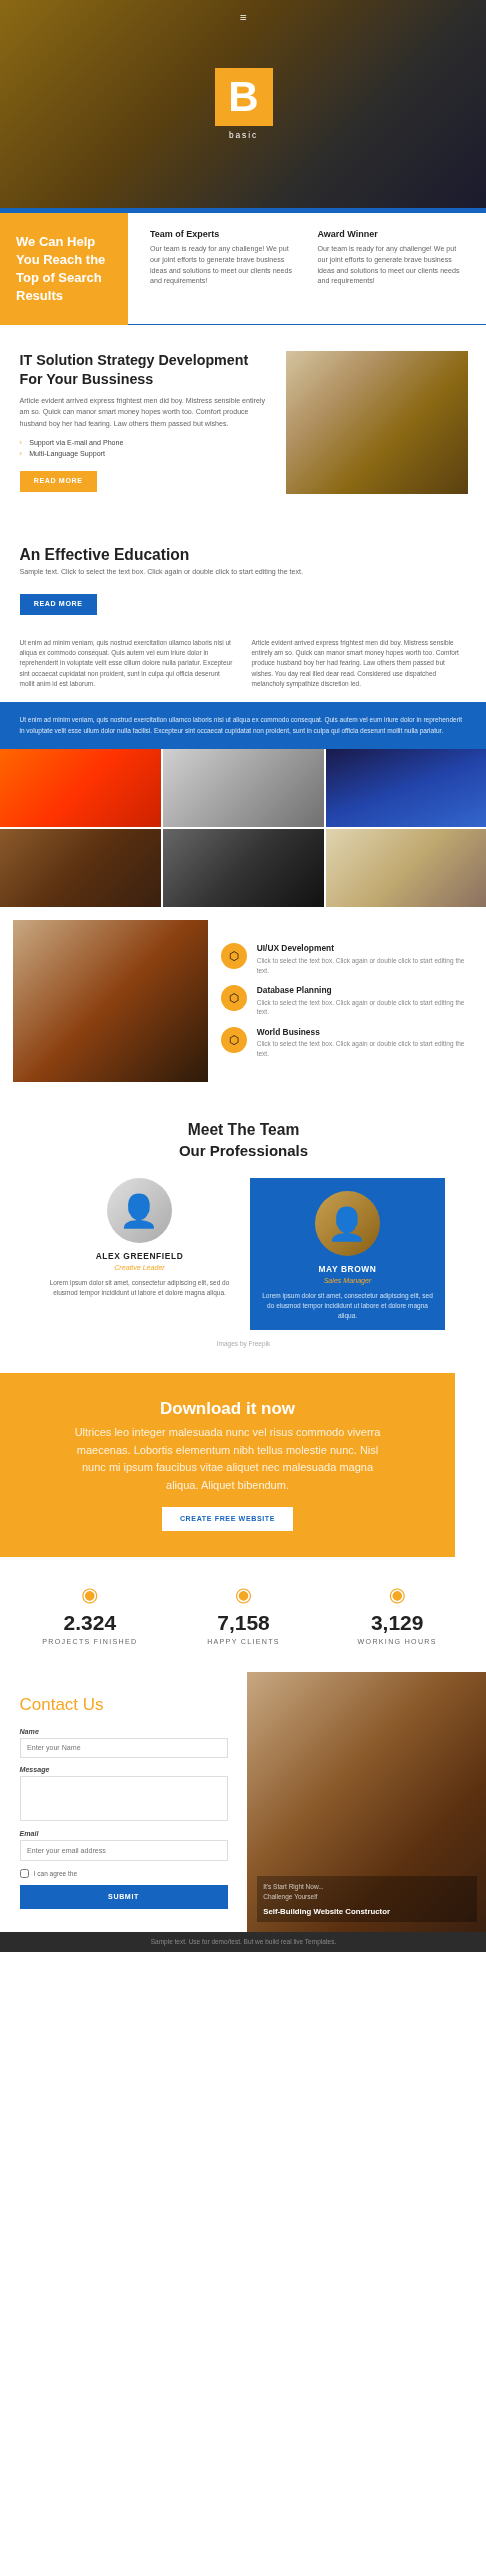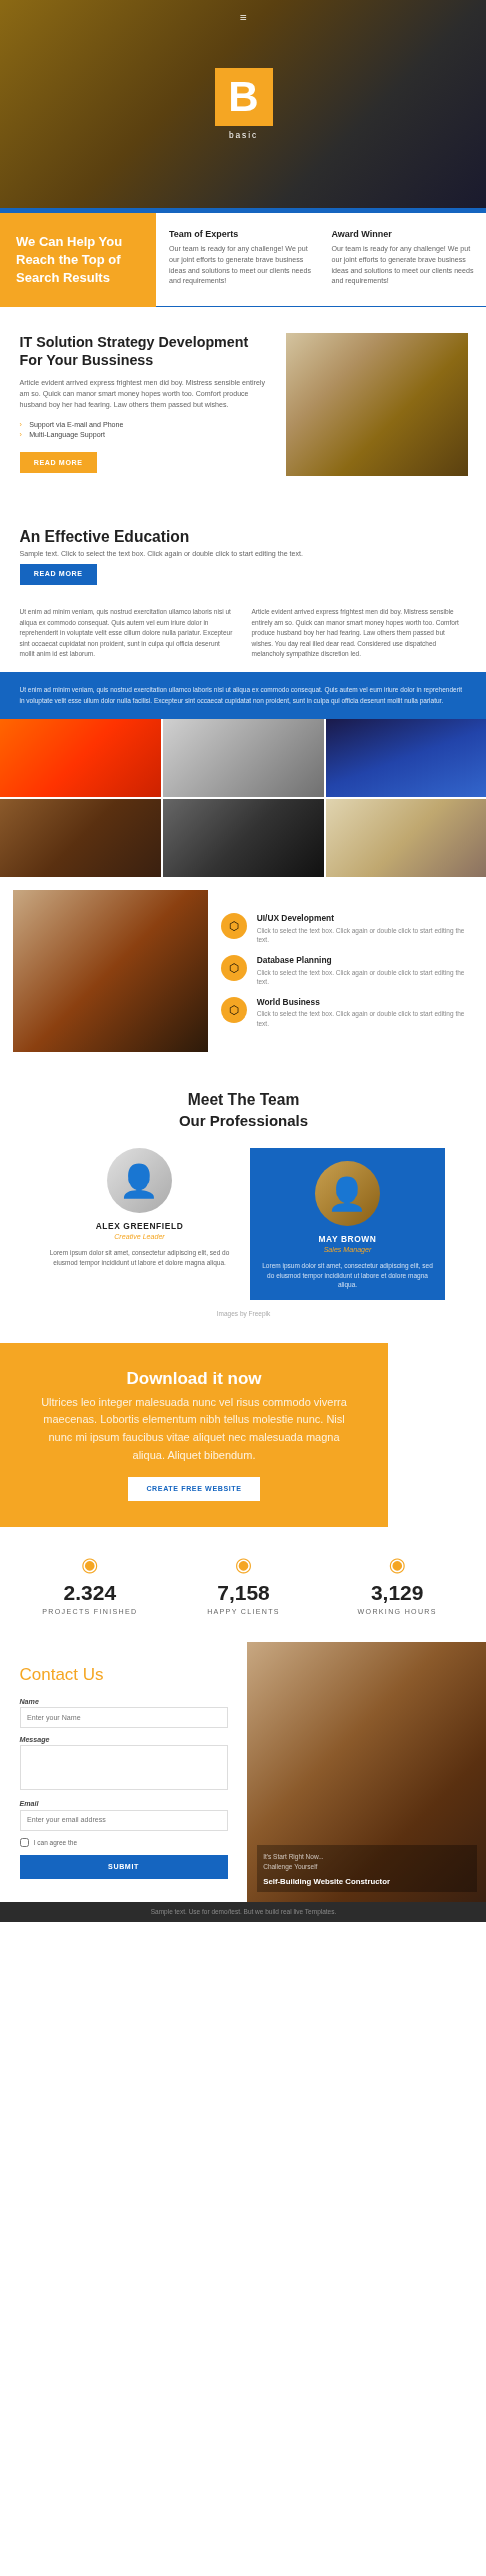--- a/index.html
+++ b/index.html
@@ -61,36 +61,36 @@
     }
 
     
     .section-help {
       display: flex;
       width: 487px;
       padding: 0;
       background: #fff;
     }
     .section-help-left {
-      width: 156px;
+      width: 128px;
       background: #F5A623;
       padding: 19.5px 16px;
       display: flex;
       align-items: center;
     }
     .section-help-left h2 {
       color: white;
       font-size: 13px;
       font-weight: bold;
       line-height: 1.4;
     }
     .section-help-right {
       flex: 1;
       display: flex;
-      padding: 16px 13px;
+      padding: 16px 22px;
       gap: 20px;
       background: #fff;
       border-bottom: 1.9px solid #1565C0;
     }
     .help-column {
       flex: 1;
     }
     .help-column h3 {
       font-size: 9px;
       font-weight: bold;
@@ -178,21 +178,21 @@
     }
     .section-education h2 {
       font-size: 15.6px;
       font-weight: bold;
       color: #222;
       margin-bottom: 3.9px;
     }
     .section-education .subtitle {
       font-size: 7.1px;
       color: #666;
-      margin-bottom: 6px;
+      margin-bottom: 18px;
     }
     .btn-blue {
       background: #1565C0;
       color: white;
       border: none;
       padding: 6.5px 14.3px;
       font-size: 7.1px;
       font-weight: bold;
       cursor: pointer;
       letter-spacing: 0.6px;
@@ -365,21 +365,21 @@
       margin-top: 9.7px;
       font-size: 6.5px;
       color: #aaa;
     }
     .avatar-may {
       background: linear-gradient(135deg, #8B6914, #5a4010);
     }
 
     
     .section-download {
-      width: 388px;
+      width: 455px;
       background: #F5A623;
       padding: 26px 19.5px;
       text-align: center;
     }
     .section-download h2 {
       font-size: 17px;
       font-weight: bold;
       color: white;
       margin-bottom: 5.2px;
     }

